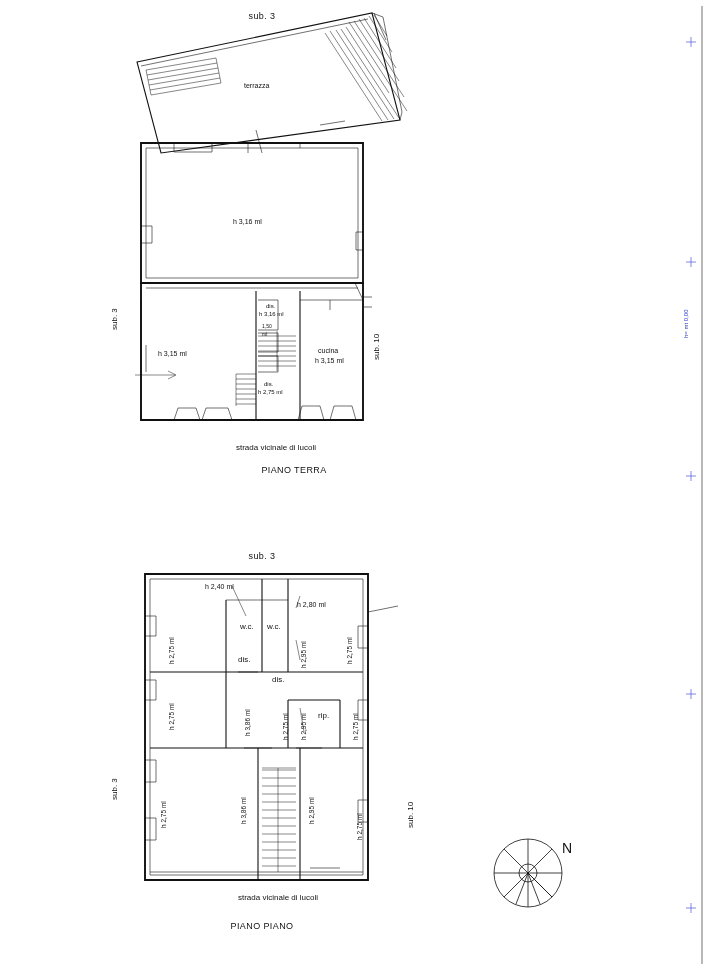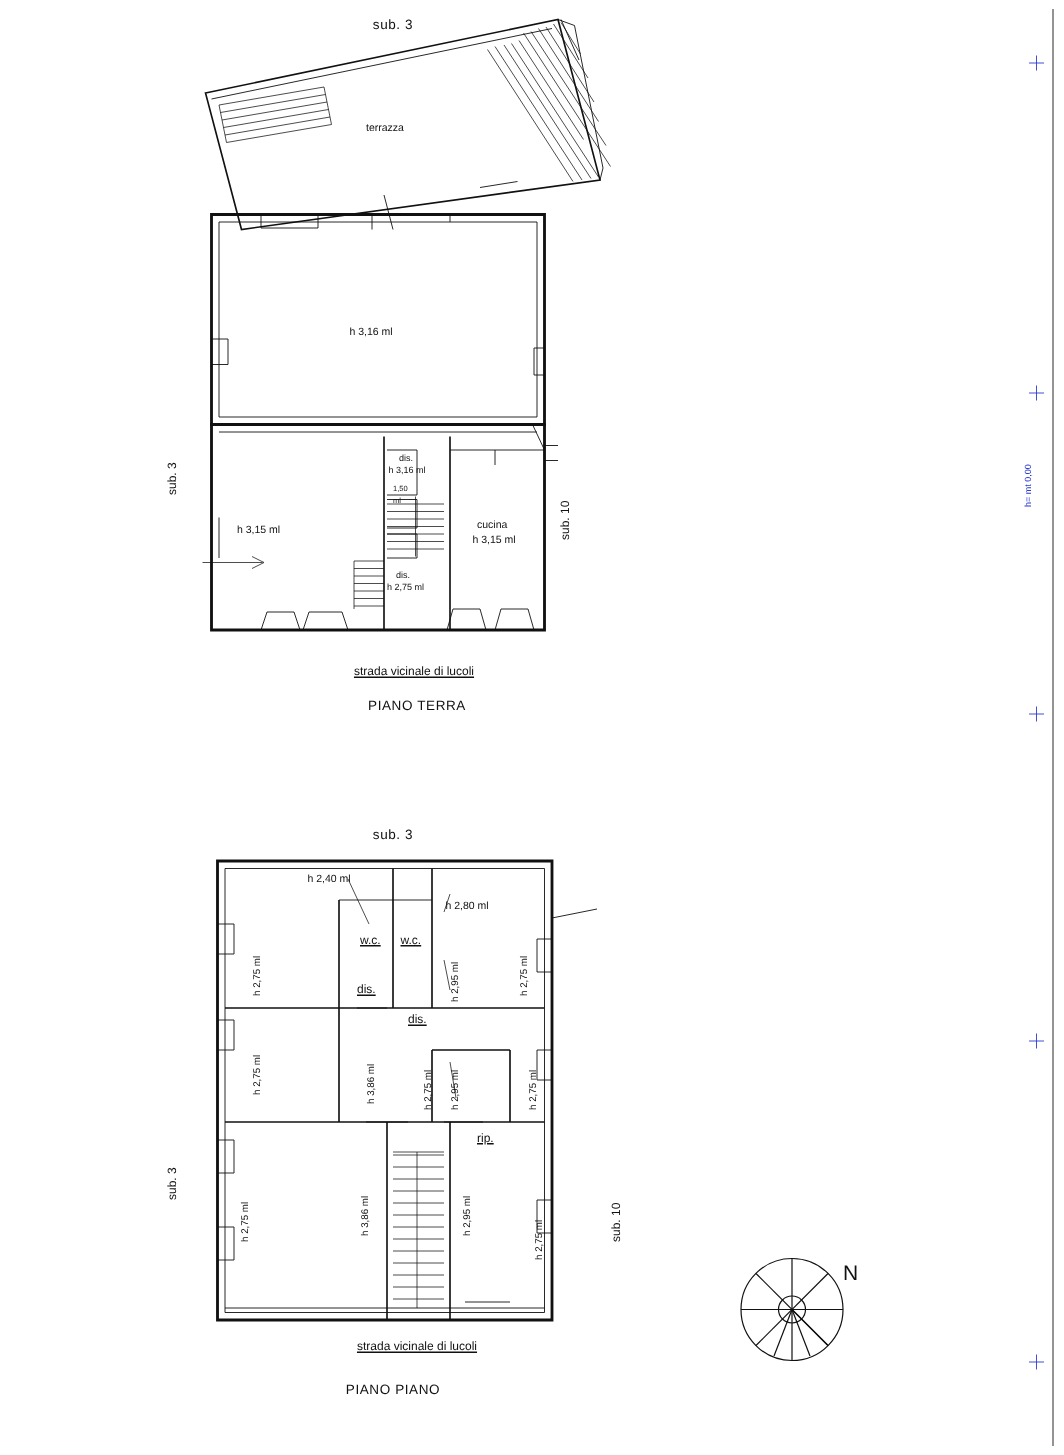--- a/index.html
+++ b/index.html
@@ -4,21 +4,21 @@
 <style>
   html,body{margin:0;padding:0;background:#ffffff;}
   body{width:709px;height:970px;position:relative;overflow:hidden;
        font-family:"Liberation Sans", sans-serif;color:#111111;}
   .sheet{position:absolute;left:0;top:0;width:709px;height:970px;}
 
   
   .lbl{position:absolute;font-size:7px;line-height:8px;white-space:nowrap;color:#111;}
   .lbl.c{transform:translateX(-50%);}
   .lbl.big{font-size:9px;letter-spacing:.4px;}
-  .lbl.mid{font-size:8px;text-decoration:underline;}
+  .lbl.mid{font-size:8px;}
   .vlbl{position:absolute;font-size:8px;white-space:nowrap;
         transform:rotate(-90deg);transform-origin:left top;color:#111;}
   .vlbl.sm{font-size:6.5px;}
 
   svg{position:absolute;left:0;top:0;overflow:visible;}
   .w{stroke:#111;fill:none;stroke-width:1.1;}
   .w2{stroke:#111;fill:none;stroke-width:1.9;}
   .thin{stroke:#111;fill:none;stroke-width:.6;}
   .hatch{stroke:#111;fill:none;stroke-width:.5;}
   .dim{stroke:#111;fill:none;stroke-width:.5;}
@@ -139,21 +139,21 @@
   <div class="lbl" style="left:266px;top:302px;font-size:6px;">dis.</div>
   <div class="lbl" style="left:259px;top:310px;font-size:6px;">h 3,16 ml</div>
   <div class="lbl" style="left:262px;top:322px;font-size:5px;">1,50</div>
   <div class="lbl" style="left:262px;top:330px;font-size:5px;">ml</div>
   <div class="lbl" style="left:264px;top:380px;font-size:6px;">dis.</div>
   <div class="lbl" style="left:258px;top:388px;font-size:6px;">h 2,75 ml</div>
 
   <div class="vlbl" style="left:110px;top:330px;">sub. 3</div>
   <div class="vlbl" style="left:372px;top:360px;">sub. 10</div>
   <div class="lbl mid c" style="left:276px;top:444px;">strada vicinale di lucoli</div>
-  <div class="lbl big c" style="left:278px;top:466px;text-align:right;">PIANO TERRA</div>
+  <div class="lbl big c" style="left:294px;top:466px;text-align:right;">PIANO TERRA</div>
 
   <svg width="709" height="970">
     <g>
       <path class="w2" d="M145,574 L368,574 L368,880 L145,880 Z"></path>
       <path class="thin" d="M150,579 L363,579 L363,875 L150,875 Z"></path>
 
       <path class="w" d="M150,672 L363,672"></path>
       <path class="w" d="M150,748 L363,748"></path>
 
       <path class="w" d="M262,579 L262,672"></path>
@@ -214,21 +214,21 @@
   </svg>
 
   <div class="lbl big c" style="left:262px;top:552px;">sub. 3</div>
 
   <div class="lbl" style="left:205px;top:583px;">h 2,40 ml</div>
   <div class="lbl" style="left:297px;top:601px;">h 2,80 ml</div>
   <div class="lbl mid" style="left:240px;top:623px;">w.c.</div>
   <div class="lbl mid" style="left:267px;top:623px;">w.c.</div>
   <div class="lbl mid" style="left:238px;top:656px;">dis.</div>
   <div class="lbl mid" style="left:272px;top:676px;">dis.</div>
-  <div class="lbl mid" style="left:318px;top:755px;">rip.</div>
+  <div class="lbl mid" style="left:318px;top:712px;">rip.</div>
 
   <div class="vlbl sm" style="left:168px;top:664px;">h 2,75 ml</div>
   <div class="vlbl sm" style="left:300px;top:668px;">h 2,95 ml</div>
   <div class="vlbl sm" style="left:346px;top:664px;">h 2,75 ml</div>
   <div class="vlbl sm" style="left:168px;top:730px;">h 2,75 ml</div>
   <div class="vlbl sm" style="left:244px;top:736px;">h 3,86 ml</div>
   <div class="vlbl sm" style="left:282px;top:740px;">h 2,75 ml</div>
   <div class="vlbl sm" style="left:300px;top:740px;">h 2,95 ml</div>
   <div class="vlbl sm" style="left:352px;top:740px;">h 2,75 ml</div>
   <div class="vlbl sm" style="left:160px;top:828px;">h 2,75 ml</div>

